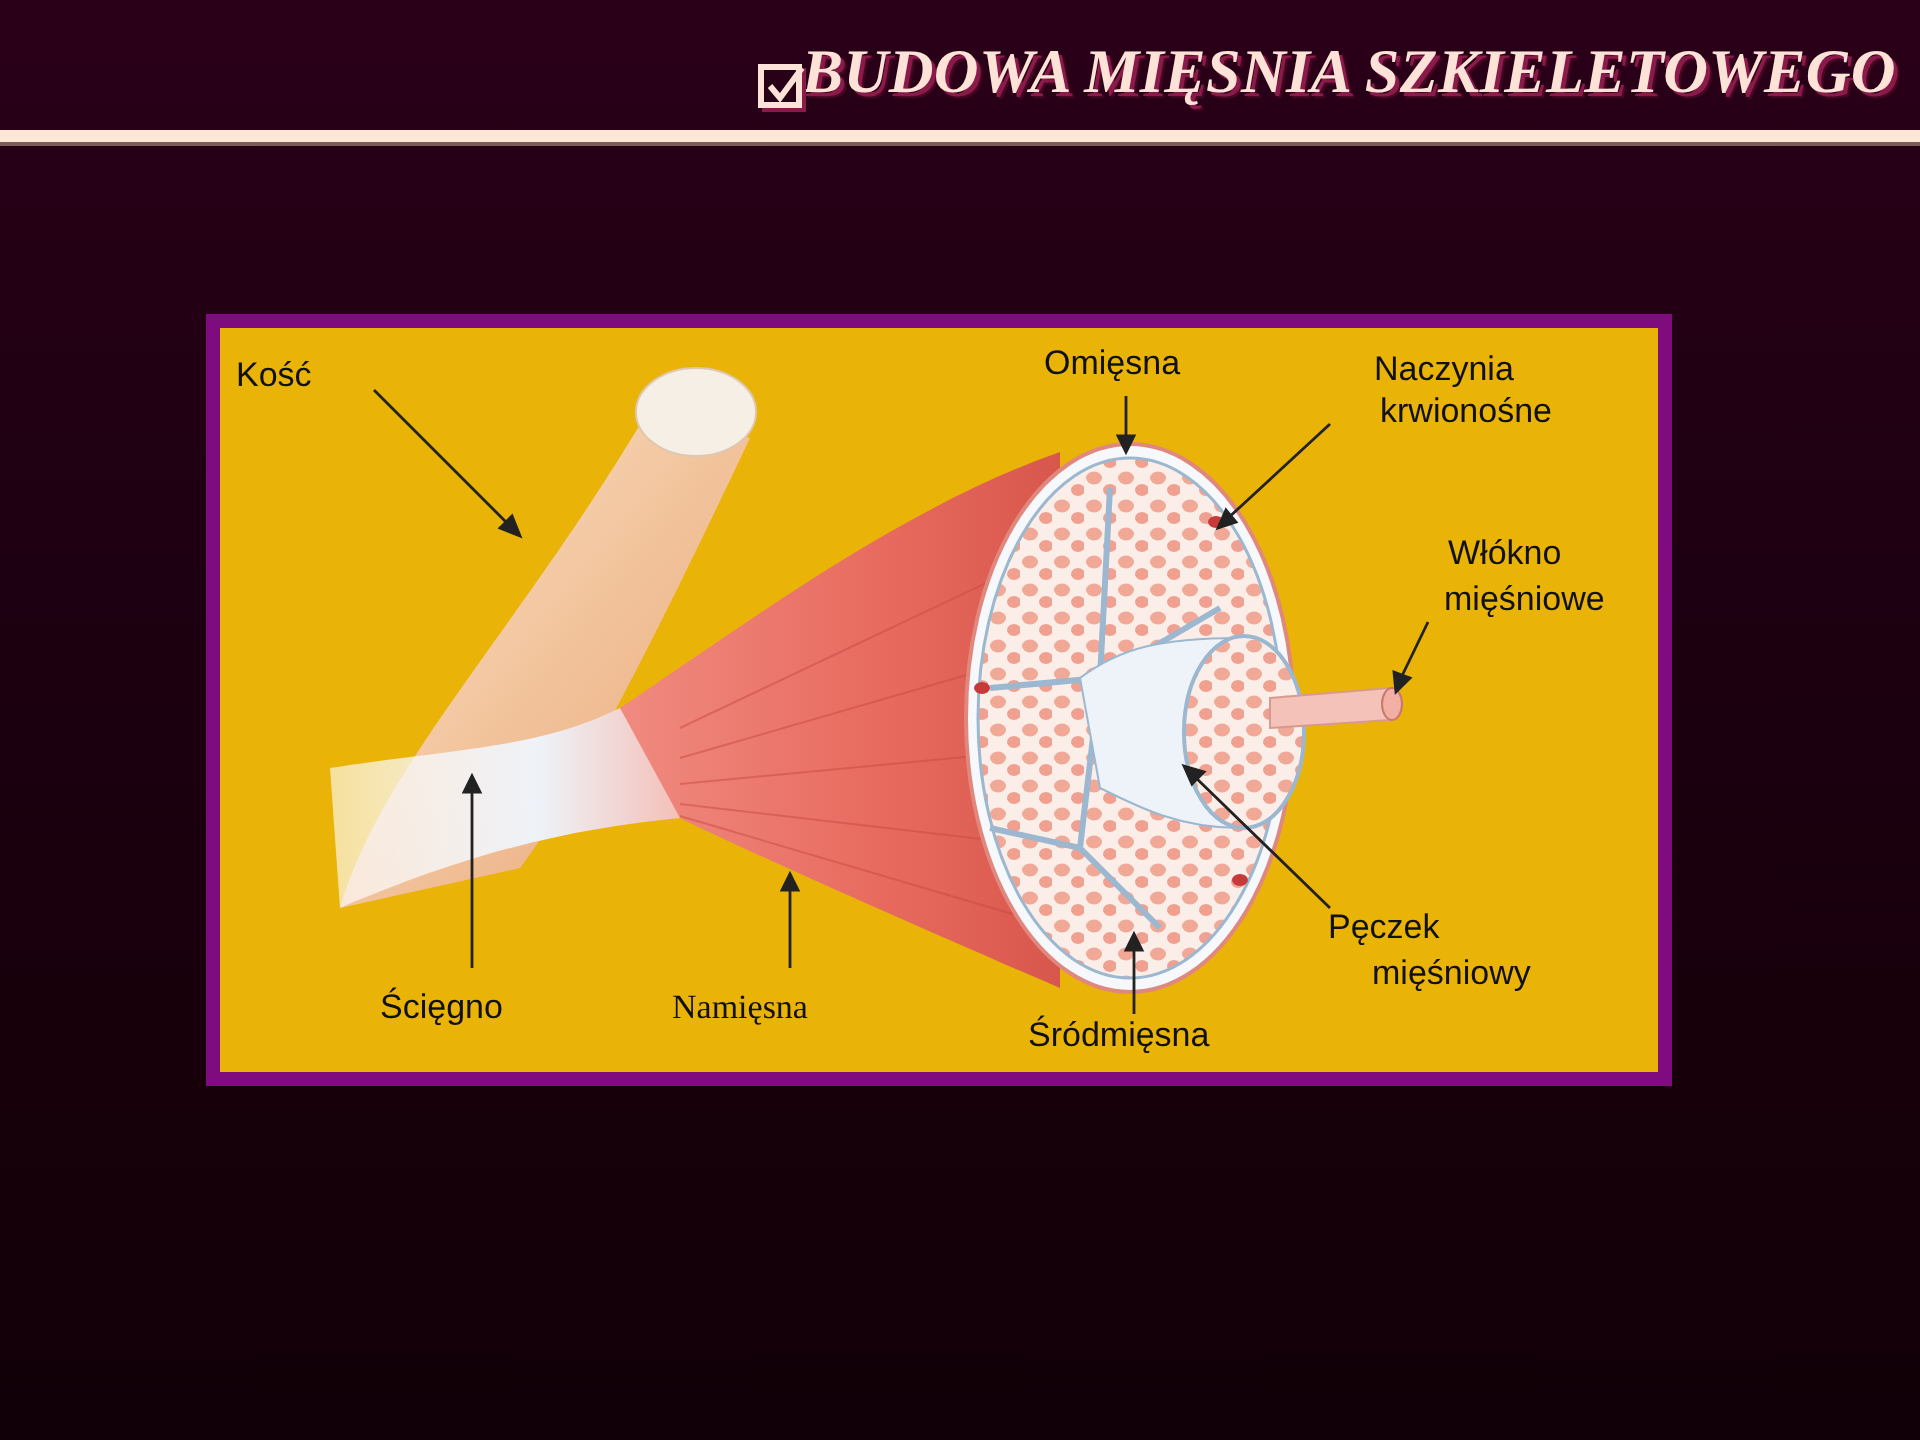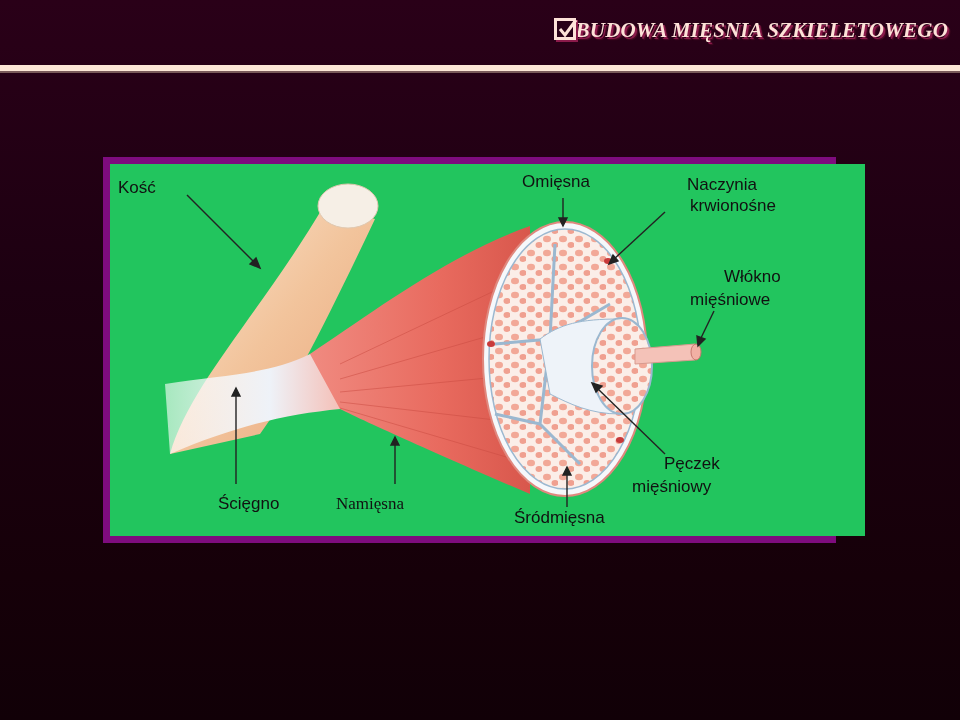--- a/index.html
+++ b/index.html
@@ -8,44 +8,44 @@
     background: linear-gradient(180deg, #2a0018 0%, #1d0011 40%, #160009 80%, #110007 100%);
     font-family: "Liberation Sans", sans-serif;
   }
   .title-bar {
     position:absolute; left:0; top:0; width:960px; height:64px;
   }
   .title {
     position:absolute; right:12px; top:18px;
     font-family: "Liberation Serif", serif;
     font-weight:bold; font-style:italic;
-    font-size:21px; letter-spacing:0.2px;
+    font-size:31px; letter-spacing:0.2px;
     color:#fde2d8;
     text-shadow: 2px 2px 0 #8a1a4a, 3px 3px 1px #4a0a24;
     white-space:nowrap;
-    display:flex; align-items:flex-start; 
+    display:flex; align-items:flex-end; 
   }
   .check-icon {
     display:inline-block; width:22px; height:22px; position:relative;
     border:3px solid #fde2d8; box-sizing:border-box;
     box-shadow: 2px 2px 0 #8a1a4a;
     font-style:normal;
   }
   .check-icon svg { position:absolute; left:0; top:-2px; }
   .rule {
     position:absolute; left:0; top:65px; width:960px; height:6px;
     background:#fde6d6;
     box-shadow: 0 2px 0 #7a5a5a;
   }
   .figure-frame {
     position:absolute; left:103px; top:157px; width:733px; height:386px;
     background:#7e0c7e; box-sizing:border-box; padding:7px;
   }
   .figure-inner {
-    position:relative; width:100%; height:100%; background:#22c55e; overflow:hidden;padding-left:36px;
+    position:relative; width:100%; height:100%; background:#eab308; overflow:hidden;
   }
   .label {
     position:absolute; color:#111; font-size:17px; line-height:20px;
     font-family: "Liberation Sans", sans-serif; white-space:nowrap;
   }
   svg.art { position:absolute; left:0; top:0; }
 </style>
 </head>
 <body>
 
@@ -140,20 +140,20 @@
         <line x1="457" y1="343" x2="457" y2="310"></line>
           <polygon points="457,303 453,311 461,311"></polygon>
       </g>
     </svg>
 
     <div class="label" style="left:8px; top:14px;">Kość</div>
     <div class="label" style="left:412px; top:8px;text-align:center;">Omięsna</div>
     <div class="label" style="left:577px; top:11px;">Naczynia</div>
     <div class="label" style="left:580px; top:32px;">krwionośne</div>
     <div class="label" style="left:614px; top:103px;">Włókno</div>
-    <div class="label" style="left:580px; top:126px;">mięśniowe</div>
+    <div class="label" style="left:612px; top:126px;">mięśniowe</div>
     <div class="label" style="left:554px; top:290px;">Pęczek</div>
-    <div class="label" style="left:522px; top:313px;">mięśniowy</div>
-    <div class="label" style="left:80px; top:330px;margin-left:28px;">Ścięgno</div>
+    <div class="label" style="left:576px; top:313px;">mięśniowy</div>
+    <div class="label" style="left:80px; top:330px;">Ścięgno</div>
     <div class="label" style="left:226px; top:330px;font-family:Liberation Serif, serif;">Namięsna</div>
     <div class="label" style="left:404px; top:344px;">Śródmięsna</div>
   </div>
 </div>
 
 </body></html>

